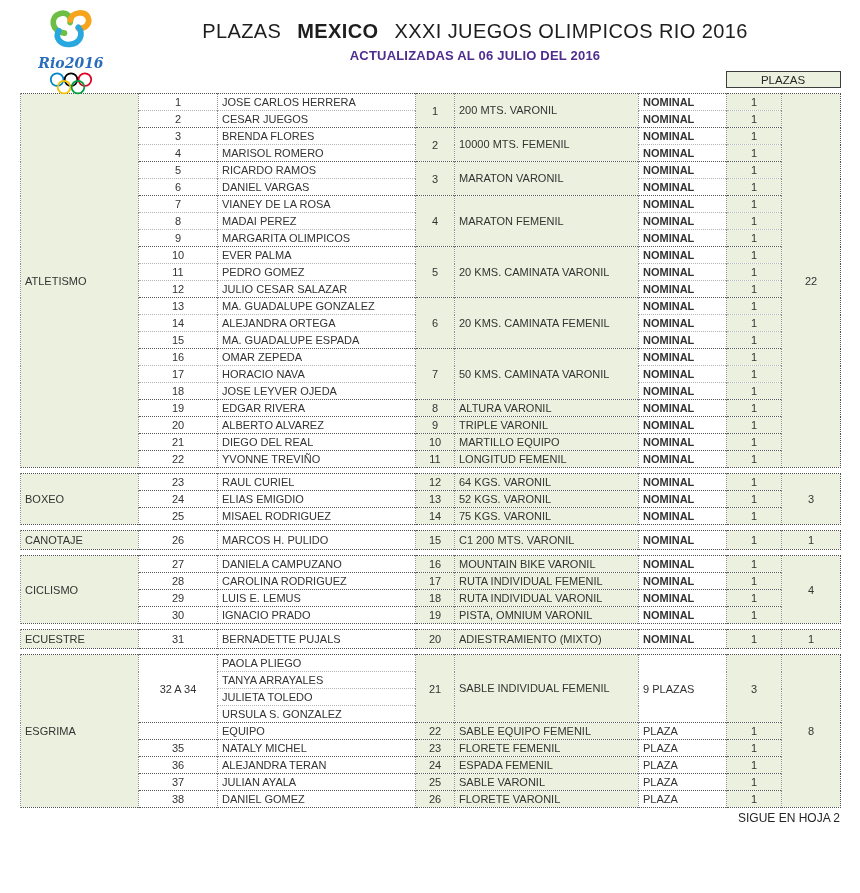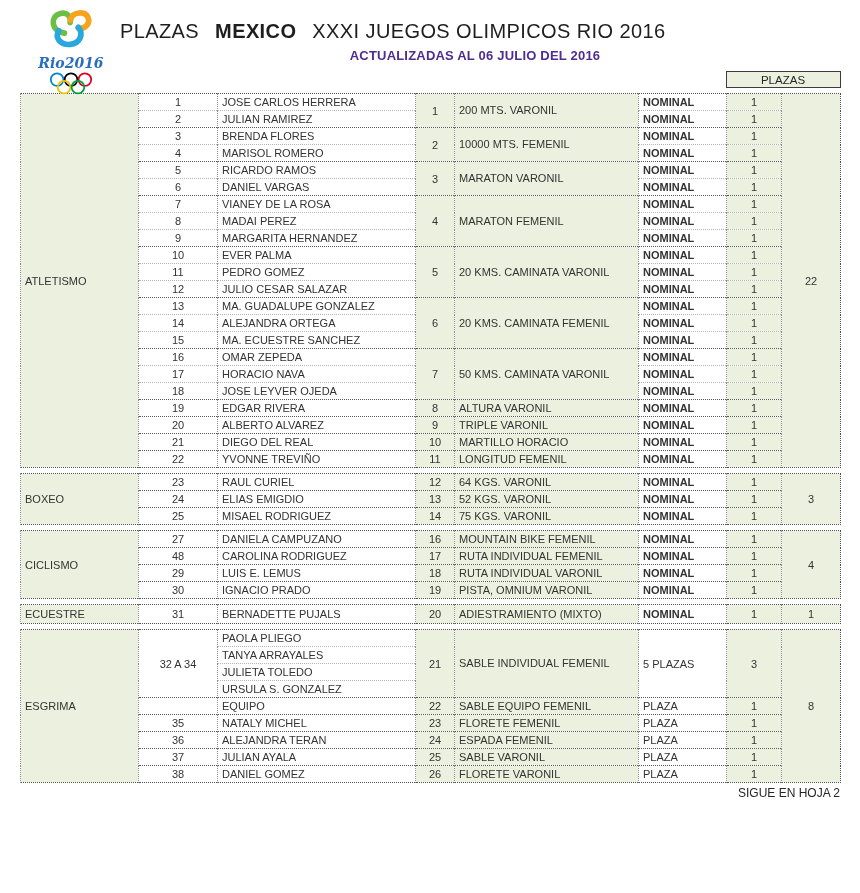--- a/index.html
+++ b/index.html
@@ -1,21 +1,21 @@
 <!DOCTYPE html>
 <html><head>
 <meta charset="utf-8">
 <style>
   html,body{margin:0;padding:0;background:#ffffff;}
   body{width:860px;height:893px;font-family:"Liberation Sans",sans-serif;color:#2b2b2b;position:relative;overflow:hidden;}
 
   
   .logo{position:absolute;left:32px;top:6px;width:78px;text-align:center;line-height:1;}
   .logo .word{color:#2a6ebb;font-family:"DejaVu Serif",serif;font-style:italic;font-weight:bold;font-size:14px;margin:1px 0 2px 0;}
-  .titlebar{margin:20px 30px 0 120px;text-align:left;font-size:20px;letter-spacing:.4px;color:#1e1e1e;white-space:nowrap;}
+  .titlebar{margin:20px 30px 0 120px;text-align:center;font-size:20px;letter-spacing:.4px;color:#1e1e1e;white-space:nowrap;}
   .titlebar .country{font-weight:bold;margin:0 10px;}
   .subtitle{margin:5px 30px 0 120px;text-align:center;font-size:13px;font-weight:bold;color:#4f2d8f;letter-spacing:.2px;}
 
   
   .content{margin:8px 0 0 20px;width:820px;}
   table{border-collapse:collapse;table-layout:fixed;width:820px;}
   td{vertical-align:middle;overflow:hidden;}
 
   
   .hdr td{border:1px solid #3d3d3d;text-align:center;font-size:12px;height:29px;color:#262626;padding:0 2px;white-space:nowrap;}
@@ -108,21 +108,21 @@
             <td class="w c">1</td>
             <td class="w">JOSE CARLOS HERRERA</td>
             <td class="g c" rowspan="2">1</td>
             <td class="g evname" rowspan="2">200 MTS. VARONIL</td>
             <td class="w status b">NOMINAL</td>
             <td class="g c">1</td>
             <td class="g c" rowspan="22">22</td>
           </tr>
           <tr>
             <td class="w c">2</td>
-            <td class="w">JULIAN RAMIREZ</td>
+            <td class="w">CESAR JUEGOS</td>
             <td class="w status b">NOMINAL</td>
             <td class="g c">1</td>
           </tr>
           <tr class="gb">
             <td class="w c">3</td>
             <td class="w">BRENDA FLORES</td>
             <td class="g c" rowspan="2">2</td>
             <td class="g evname" rowspan="2">10000 MTS. FEMENIL</td>
             <td class="w status b">NOMINAL</td>
             <td class="g c">1</td>
@@ -156,21 +156,21 @@
             <td class="g c">1</td>
           </tr>
           <tr>
             <td class="w c">8</td>
             <td class="w">MADAI PEREZ</td>
             <td class="w status b">NOMINAL</td>
             <td class="g c">1</td>
           </tr>
           <tr>
             <td class="w c">9</td>
-            <td class="w">MARGARITA HERNANDEZ</td>
+            <td class="w">MARGARITA OLIMPICOS</td>
             <td class="w status b">NOMINAL</td>
             <td class="g c">1</td>
           </tr>
           <tr class="gb">
             <td class="w c">10</td>
             <td class="w">EVER PALMA</td>
             <td class="g c" rowspan="3">5</td>
             <td class="g evname" rowspan="3">20 KMS. CAMINATA VARONIL</td>
             <td class="w status b">NOMINAL</td>
             <td class="g c">1</td>
@@ -196,21 +196,21 @@
             <td class="g c">1</td>
           </tr>
           <tr>
             <td class="w c">14</td>
             <td class="w">ALEJANDRA ORTEGA</td>
             <td class="w status b">NOMINAL</td>
             <td class="g c">1</td>
           </tr>
           <tr>
             <td class="w c">15</td>
-            <td class="w">MA. ECUESTRE SANCHEZ</td>
+            <td class="w">MA. GUADALUPE ESPADA</td>
             <td class="w status b">NOMINAL</td>
             <td class="g c">1</td>
           </tr>
           <tr class="gb">
             <td class="w c">16</td>
             <td class="w">OMAR ZEPEDA</td>
             <td class="g c" rowspan="3">7</td>
             <td class="g evname" rowspan="3">50 KMS. CAMINATA VARONIL</td>
             <td class="w status b">NOMINAL</td>
             <td class="g c">1</td>
@@ -240,21 +240,21 @@
             <td class="w">ALBERTO ALVAREZ</td>
             <td class="g c">9</td>
             <td class="g evname">TRIPLE VARONIL</td>
             <td class="w status b">NOMINAL</td>
             <td class="g c">1</td>
           </tr>
           <tr class="gb">
             <td class="w c">21</td>
             <td class="w">DIEGO DEL REAL</td>
             <td class="g c">10</td>
-            <td class="g evname">MARTILLO HORACIO</td>
+            <td class="g evname">MARTILLO EQUIPO</td>
             <td class="w status b">NOMINAL</td>
             <td class="g c">1</td>
           </tr>
           <tr class="gb">
             <td class="w c">22</td>
             <td class="w">YVONNE TREVIÑO</td>
             <td class="g c">11</td>
             <td class="g evname">LONGITUD FEMENIL</td>
             <td class="w status b">NOMINAL</td>
             <td class="g c">1</td>
@@ -307,31 +307,55 @@
           <col style="width: 79px;">
           <col style="width: 198px;">
           <col style="width: 39px;">
           <col style="width: 184px;">
           <col style="width: 88px;">
           <col style="width: 55px;">
           <col style="width: 59px;">
         </colgroup>
         <tbody>
           <tr>
+            <td class="g deporte">CANOTAJE</td>
+            <td class="w c">26</td>
+            <td class="w">MARCOS H. PULIDO</td>
+            <td class="g c">15</td>
+            <td class="g evname">C1 200 MTS. VARONIL</td>
+            <td class="w status b">NOMINAL</td>
+            <td class="g c">1</td>
+            <td class="g c">1</td>
+          </tr>
+        </tbody>
+      </table>
+      <table class="sec">
+        <colgroup>
+          <col style="width: 118px;">
+          <col style="width: 79px;">
+          <col style="width: 198px;">
+          <col style="width: 39px;">
+          <col style="width: 184px;">
+          <col style="width: 88px;">
+          <col style="width: 55px;">
+          <col style="width: 59px;">
+        </colgroup>
+        <tbody>
+          <tr>
             <td class="g deporte" rowspan="4">CICLISMO</td>
             <td class="w c">27</td>
             <td class="w">DANIELA CAMPUZANO</td>
             <td class="g c">16</td>
-            <td class="g evname">MOUNTAIN BIKE FEMENIL</td>
+            <td class="g evname">MOUNTAIN BIKE VARONIL</td>
             <td class="w status b">NOMINAL</td>
             <td class="g c">1</td>
             <td class="g c" rowspan="4">4</td>
           </tr>
           <tr class="gb">
-            <td class="w c">48</td>
+            <td class="w c">28</td>
             <td class="w">CAROLINA RODRIGUEZ</td>
             <td class="g c">17</td>
             <td class="g evname">RUTA INDIVIDUAL FEMENIL</td>
             <td class="w status b">NOMINAL</td>
             <td class="g c">1</td>
           </tr>
           <tr class="gb">
             <td class="w c">29</td>
             <td class="w">LUIS E. LEMUS</td>
             <td class="g c">18</td>
@@ -384,21 +408,21 @@
           <col style="width: 55px;">
           <col style="width: 59px;">
         </colgroup>
         <tbody>
           <tr>
             <td class="g deporte" rowspan="9">ESGRIMA</td>
             <td class="w c" rowspan="4">32 A 34</td>
             <td class="w">PAOLA PLIEGO</td>
             <td class="g c" rowspan="4">21</td>
             <td class="g evname" rowspan="4">SABLE INDIVIDUAL FEMENIL</td>
-            <td class="w status" rowspan="4">5 PLAZAS</td>
+            <td class="w status" rowspan="4">9 PLAZAS</td>
             <td class="g c" rowspan="4">3</td>
             <td class="g c" rowspan="9">8</td>
           </tr>
           <tr>
             <td class="w">TANYA ARRAYALES</td>
           </tr>
           <tr>
             <td class="w">JULIETA TOLEDO</td>
           </tr>
           <tr>

